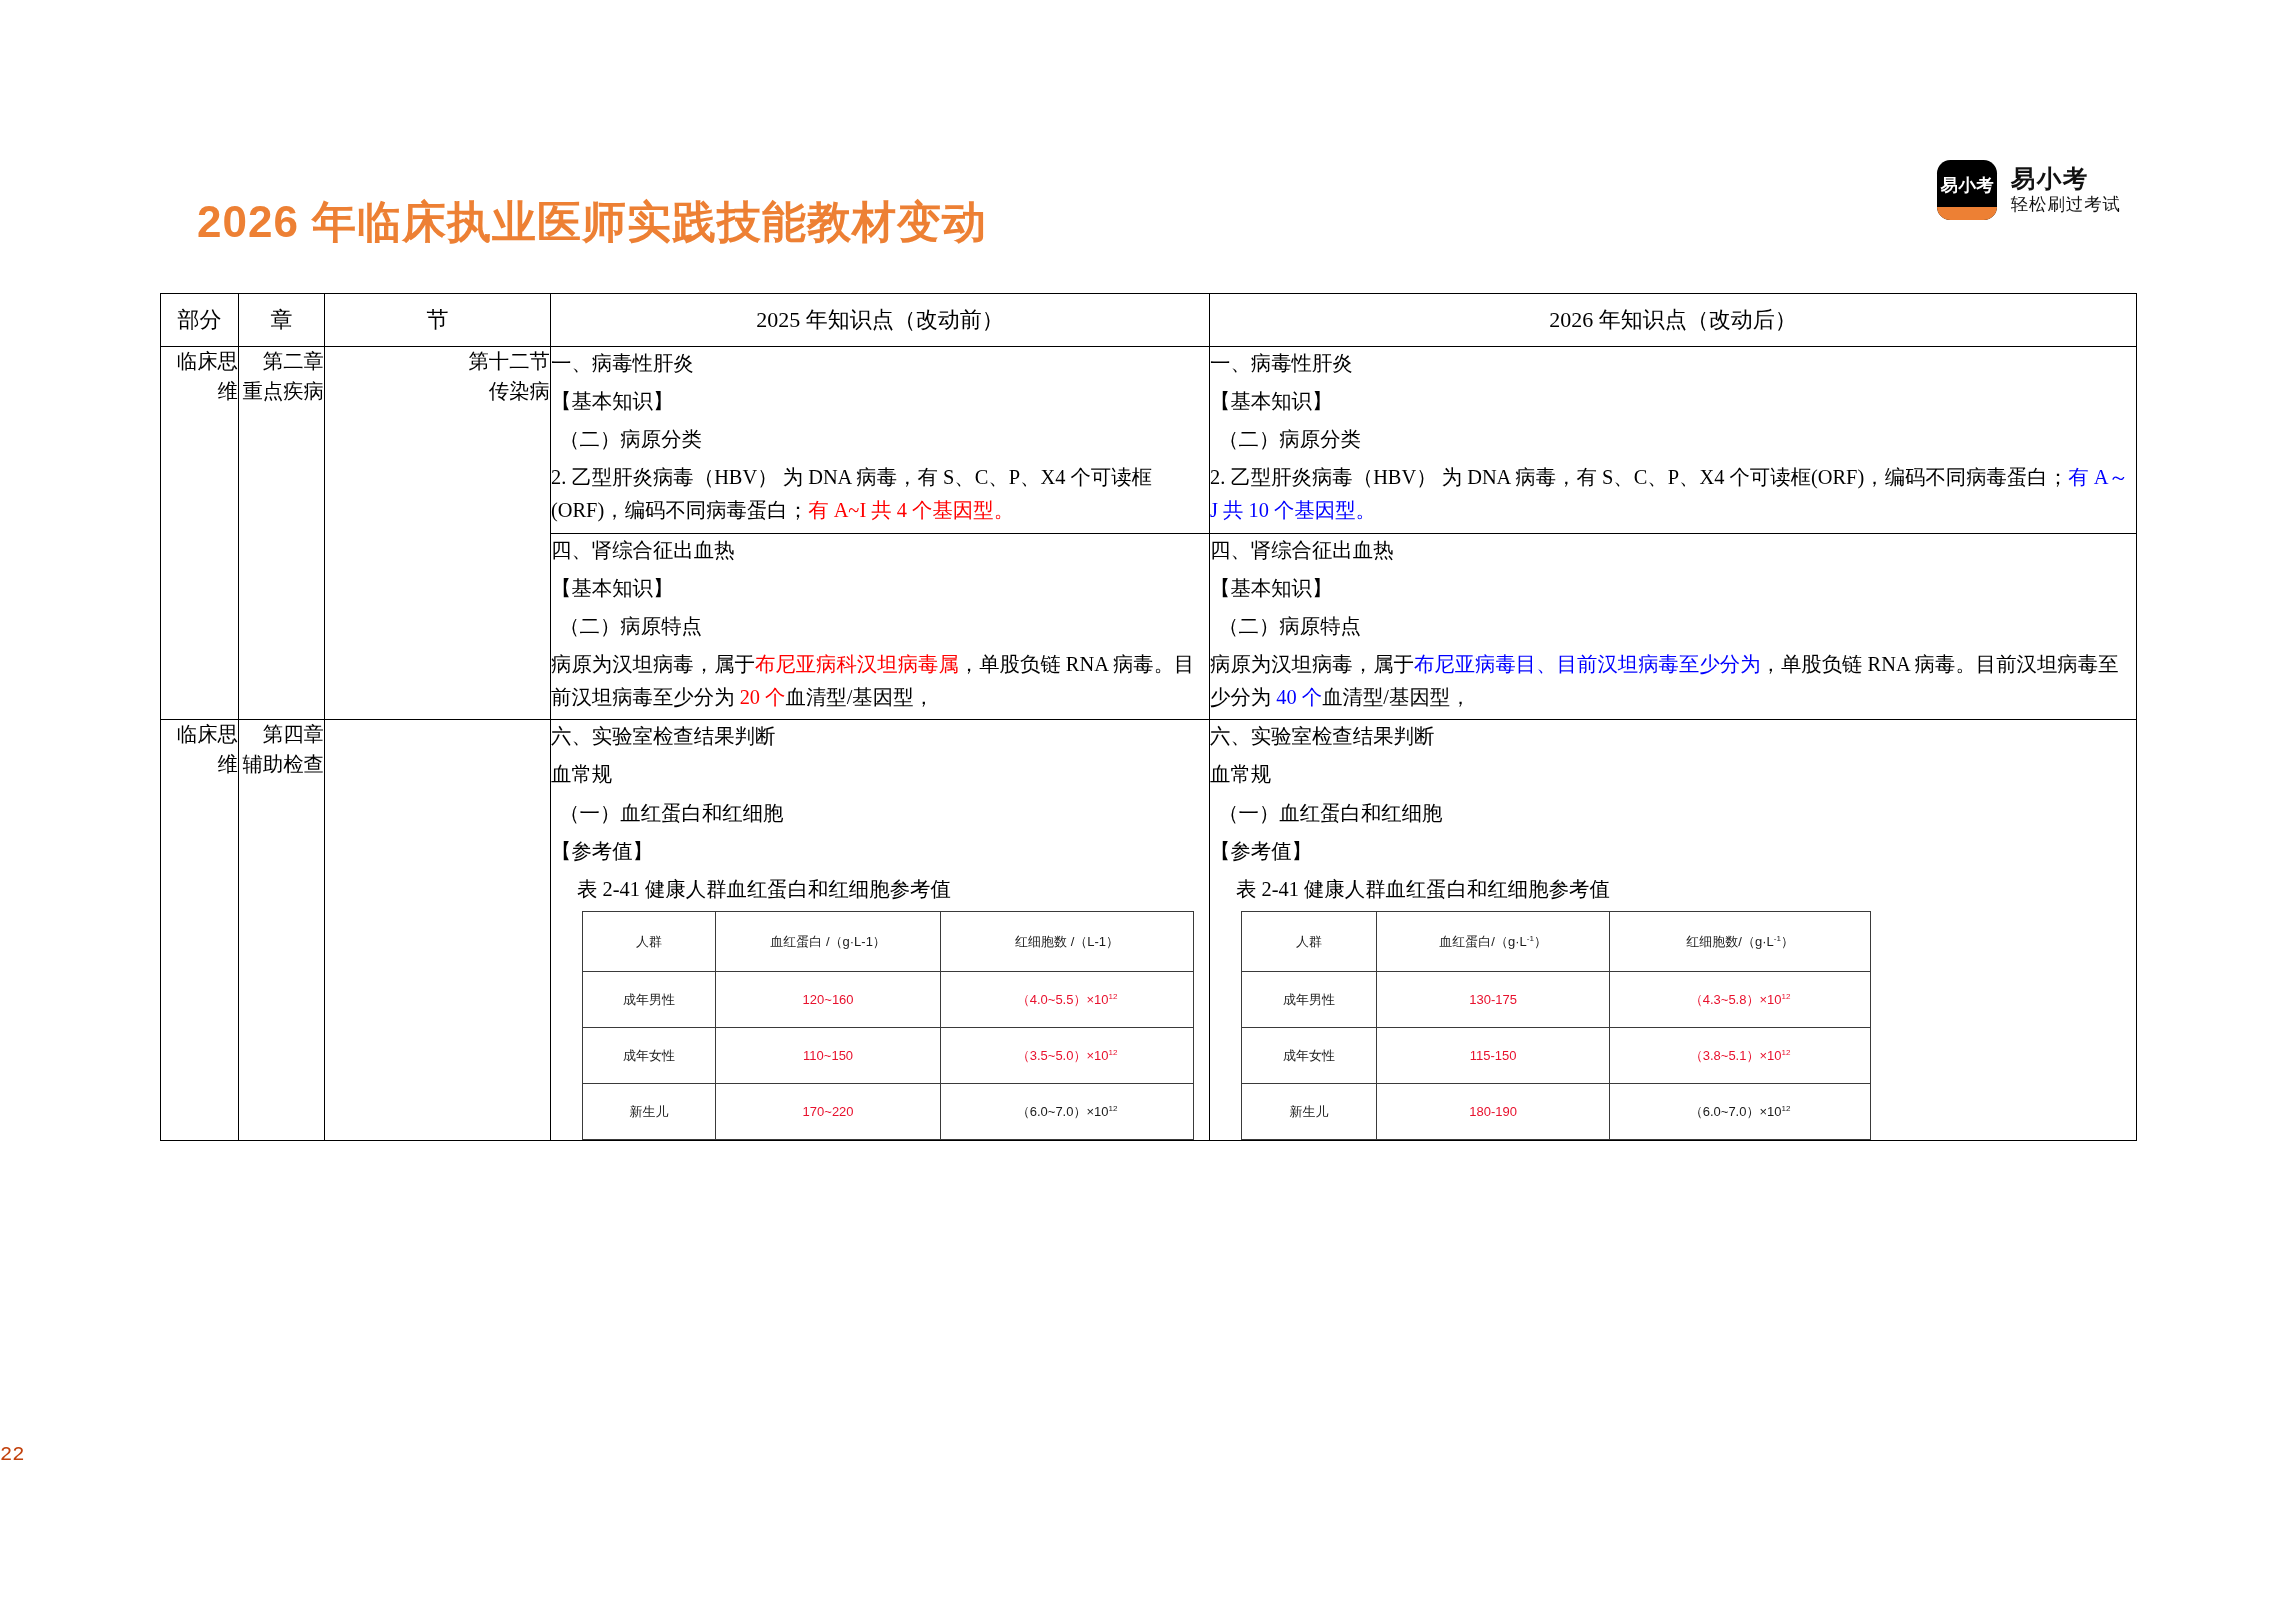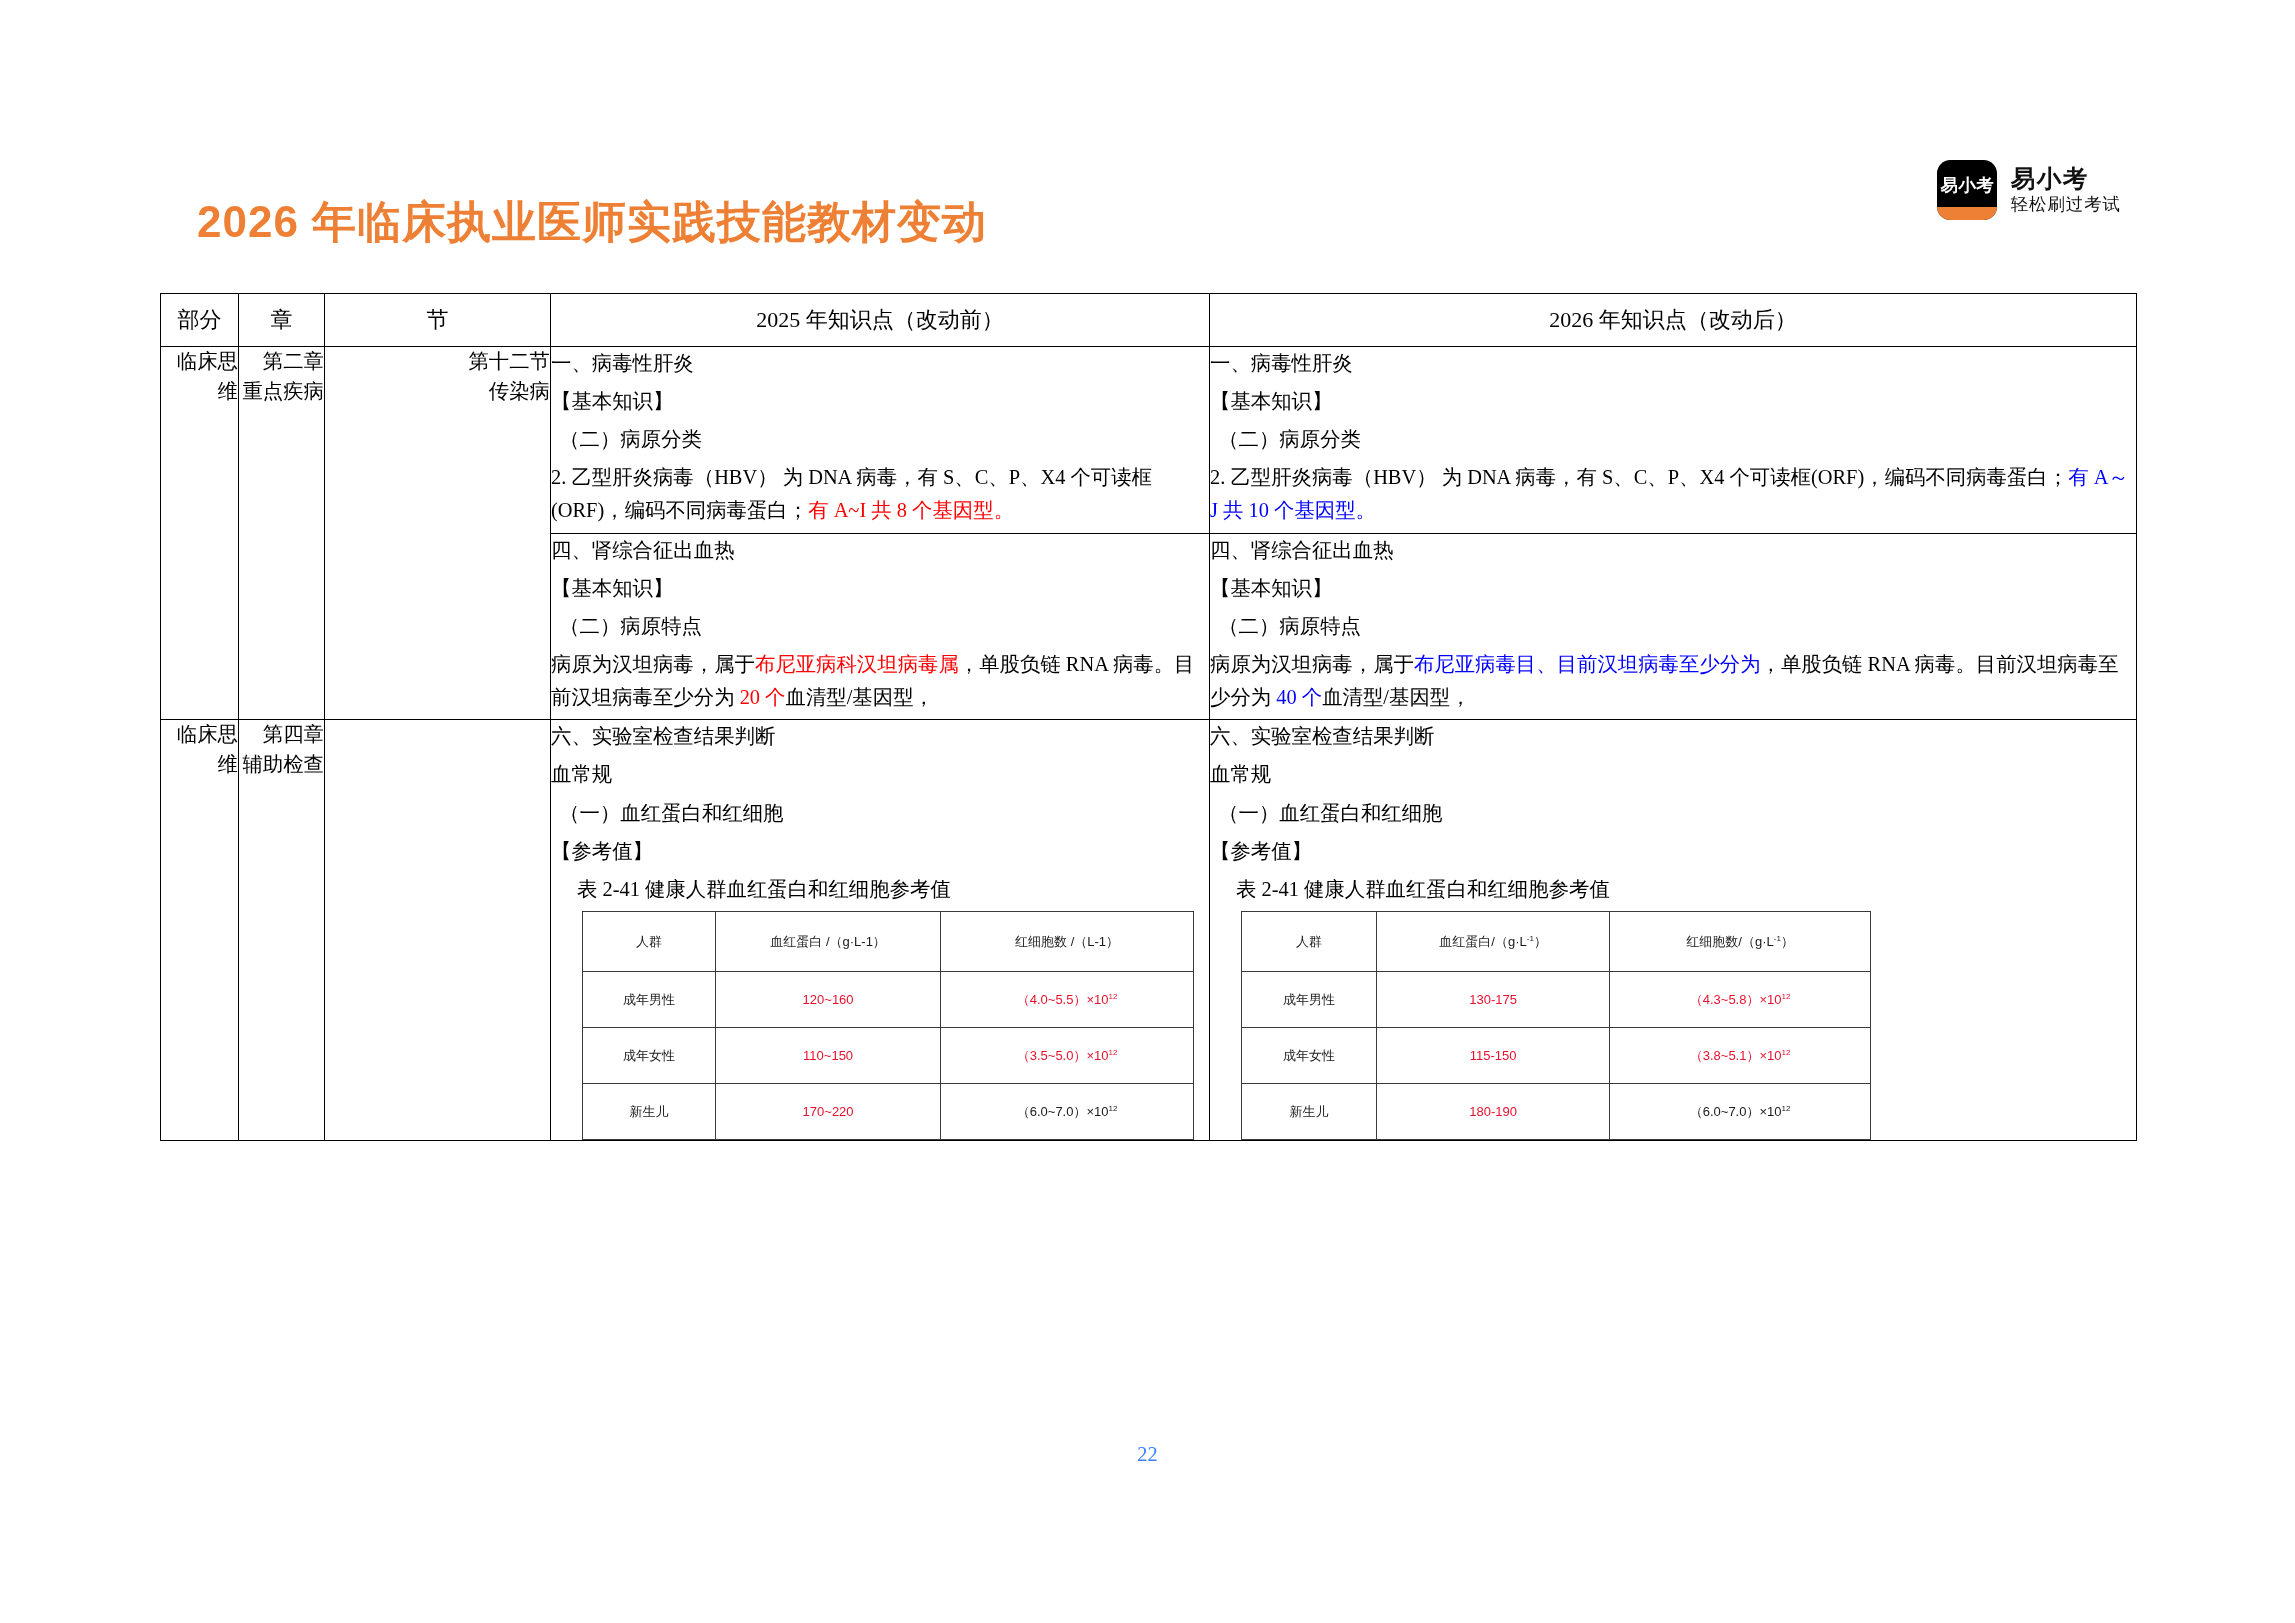--- a/index.html
+++ b/index.html
@@ -181,23 +181,23 @@
   .t26 .c1 { width: 135px; }
   .t26 .c2 { width: 233px; }
   .t26 .c3 { width: 261px; }
 
   
   .page-number {
     position: absolute;
     left: 0;
     right: 0;
     top: 1443px;
-    text-align: center;
-    font-size: 20.4px;
-    color: #3b82f6;
+    font-size: 20.4px;
+    color: #c2410c;
+    font-family: Liberation Mono, monospace;
   }
 </style>
 </head>
 <body>
 
 <div class="page">
 
   <div class="doc-title">2026 年临床执业医师实践技能教材变动</div>
 
   <div class="brand">
@@ -238,21 +238,21 @@
         </td>
         <td class="axis-cell" rowspan="2">
           <div>第十二节</div>
           <div>传染病</div>
         </td>
 
         <td class="content-cell">
           <p>一、病毒性肝炎</p>
           <p>【基本知识】</p>
           <p class="indent">（二）病原分类</p>
-          <p><span>2. 乙型肝炎病毒（HBV） 为 DNA 病毒，有 S、C、P、X4 个可读框(ORF)，编码不同病毒蛋白；</span><span class="red">有 A~I 共 8 个基因型。</span></p>
+          <p><span>2. 乙型肝炎病毒（HBV） 为 DNA 病毒，有 S、C、P、X4 个可读框(ORF)，编码不同病毒蛋白；</span><span class="red">有 A~I 共 4 个基因型。</span></p>
         </td>
 
         <td class="content-cell">
           <p>一、病毒性肝炎</p>
           <p>【基本知识】</p>
           <p class="indent">（二）病原分类</p>
           <p><span>2. 乙型肝炎病毒（HBV） 为 DNA 病毒，有 S、C、P、X4 个可读框(ORF)，编码不同病毒蛋白；</span><span class="blue">有 A～J 共 10 个基因型。</span></p>
         </td>
       </tr>
 

